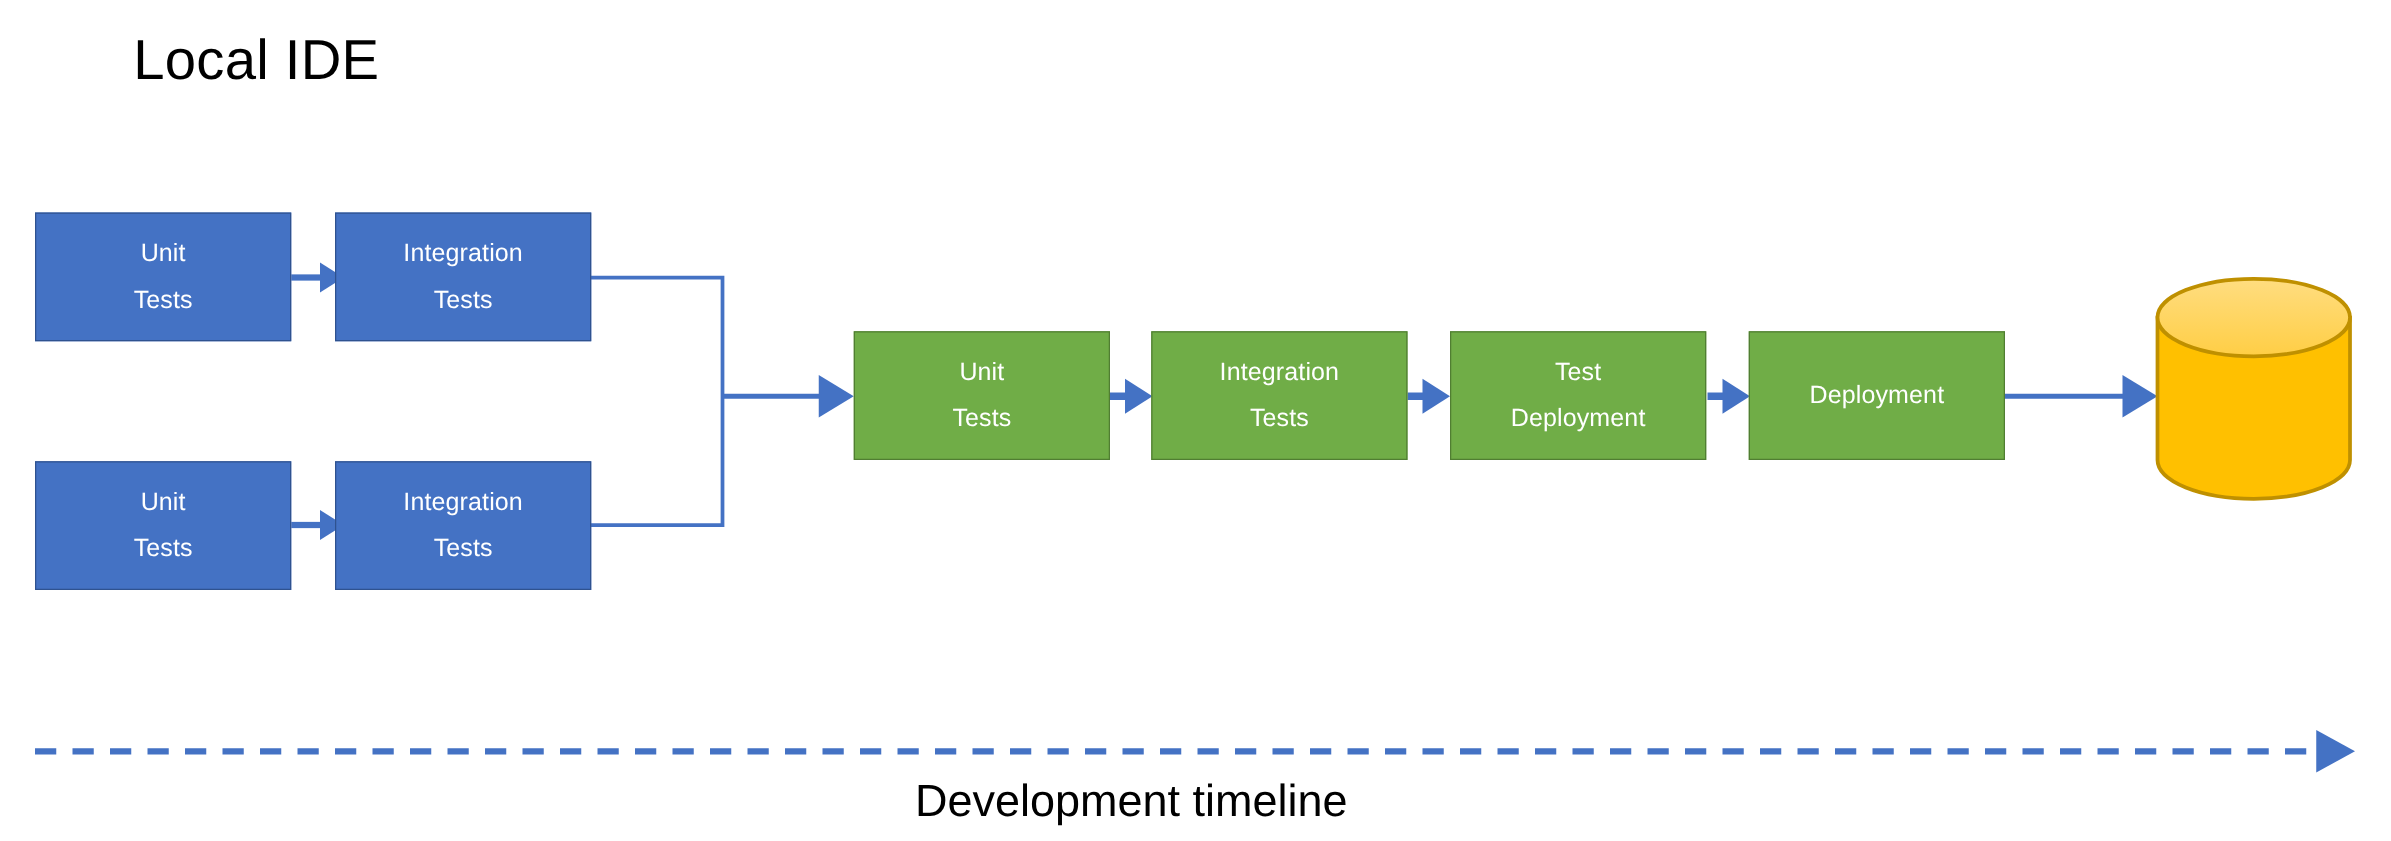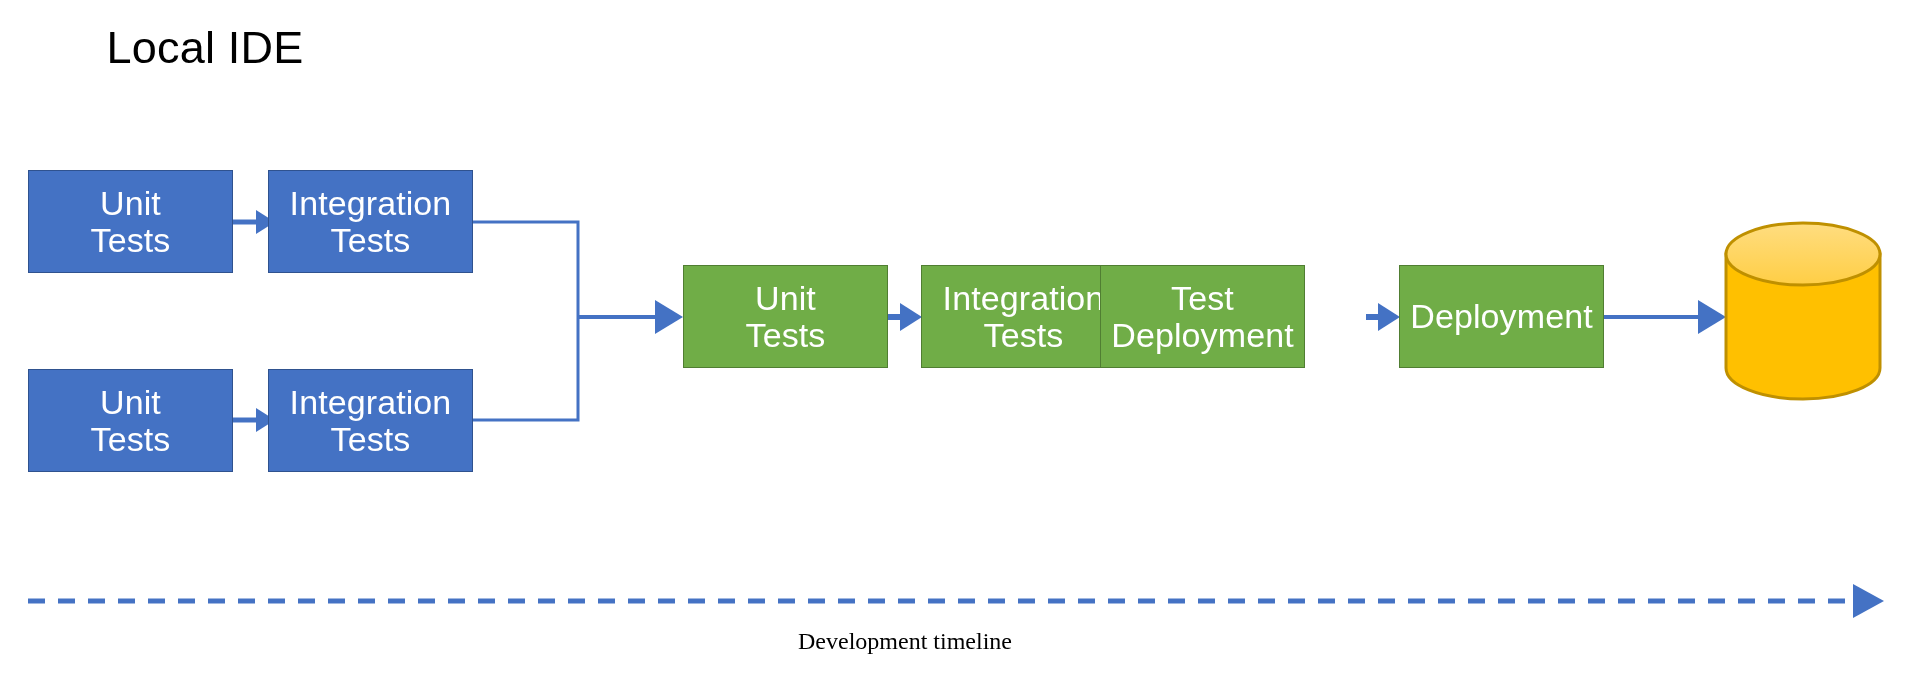--- a/index.html
+++ b/index.html
@@ -36,42 +36,41 @@
     letter-spacing: 0.2px;
   }
   .node-box {
     position: absolute;
     box-sizing: border-box;
     display: flex;
     align-items: center;
     justify-content: center;
     text-align: center;
     color: #ffffff;
-    font-size: 34px;
+    font-size: 20px;
     line-height: 37px;
     font-weight: 400;
     white-space: pre-line;
     letter-spacing: 0.1px;
   }
   .node-blue {
     background: #4472C4;
     border: 1.5px solid #2F528F;
   }
   .node-green {
     background: #70AD47;
     border: 1.5px solid #507E32;
   }
   .axis-label {
     position: absolute;
-    font-size: 24px;
+    font-size: 36px;
     line-height: 38px;
     color: #000000;
     white-space: nowrap;
     text-align: center;
-    font-family: Liberation Serif, serif;
   }
 </style>
 </head>
 <body>
 
 <div id="stage">
 
   <svg id="svg-layer" viewBox="0 0 1913 673">
     <defs>
       <marker id="arrowBlue" markerWidth="10" markerHeight="10" refX="0" refY="3.2" orient="auto" markerUnits="strokeWidth">
@@ -135,19 +134,19 @@
 Tests</div>
   <div class="node-box node-blue" style="left:28px; top:369px; width:205px; height:103px;">Unit
 Tests</div>
   <div class="node-box node-blue" style="left:268px; top:369px; width:205px; height:103px;">Integration
 Tests</div>
 
   <div class="node-box node-green" style="left:683px; top:265px; width:205px; height:103px;">Unit
 Tests</div>
   <div class="node-box node-green" style="left:921px; top:265px; width:205px; height:103px;">Integration
 Tests</div>
-  <div class="node-box node-green" style="left:1100px; top:265px; width:205px; height:103px;">Test
+  <div class="node-box node-green" style="left:1160px; top:265px; width:205px; height:103px;">Test
 Deployment</div>
   <div class="node-box node-green" style="left:1399px; top:265px; width:205px; height:103px;">Deployment</div>
 
   <div class="axis-label" style="left:705px; top:622px; width:400px;">Development timeline</div>
 
 </div>
 
 </body></html>

